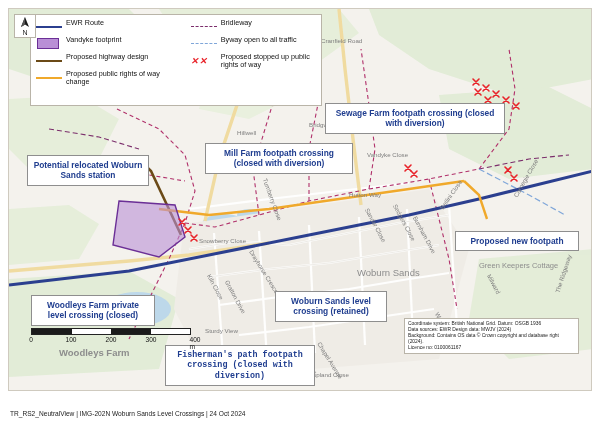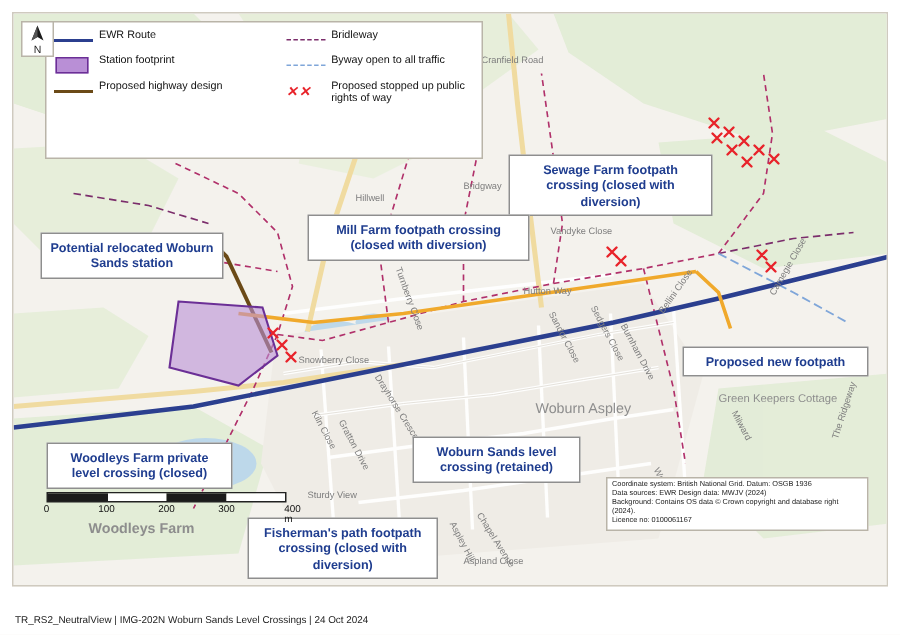--- a/index.html
+++ b/index.html
@@ -253,21 +253,21 @@
 
         <path d="M170,210 l6,6 M176,210 l-6,6"></path>
         <path d="M176,218 l6,6 M182,218 l-6,6"></path>
         <path d="M182,226 l6,6 M188,226 l-6,6"></path>
 
         <path d="M496,158 l6,6 M502,158 l-6,6"></path>
         <path d="M502,166 l6,6 M508,166 l-6,6"></path>
       </g>
     </svg>
 
-    <div class="mlabel big" style="left:348px; top:258px;">Woburn Aspley</div>
+    <div class="mlabel big" style="left:348px; top:258px;">Woburn Sands</div>
     <div class="mlabel big" style="left:50px; top:338px;font-weight:bold;">Woodleys Farm</div>
     <div class="mlabel big" style="left:470px; top:252px; font-size:7.5px;">Green Keepers Cottage</div>
     <div class="mlabel" style="left:312px; top:28px;">Cranfield Road</div>
     <div class="mlabel" style="left:228px; top:120px;">Hillwell</div>
     <div class="mlabel" style="left:300px; top:112px;">Bridgway</div>
     <div class="mlabel" style="left:358px; top:142px;">Vandyke Close</div>
     <div class="mlabel" style="left:340px; top:182px;">Hutton Way</div>
     <div class="mlabel rot" style="left:432px; top:196px; transform:rotate(-55deg);">Bellini Close</div>
     <div class="mlabel rot" style="left:358px; top:196px; transform:rotate(62deg);">Sandor Close</div>
     <div class="mlabel rot" style="left:386px; top:192px; transform:rotate(62deg);">Sedgers Close</div>
@@ -279,33 +279,33 @@
     <div class="mlabel rot" style="left:200px; top:262px; transform:rotate(62deg);">Kiln Close</div>
     <div class="mlabel" style="left:196px; top:318px;">Sturdy View</div>
     <div class="mlabel rot" style="left:310px; top:330px; transform:rotate(58deg);">Chapel Avenue</div>
     <div class="mlabel rot" style="left:292px; top:336px; transform:rotate(62deg);">Aspley Hill</div>
     <div class="mlabel" style="left:300px; top:362px;">Aspland Close</div>
     <div class="mlabel rot" style="left:428px; top:300px; transform:rotate(62deg);">Western Way</div>
     <div class="mlabel rot" style="left:480px; top:262px; transform:rotate(62deg);">Milward</div>
     <div class="mlabel rot" style="left:548px; top:280px; transform:rotate(-72deg);">The Ridgeway</div>
     <div class="mlabel rot" style="left:506px; top:184px; transform:rotate(-60deg);">Carnegie Close</div>
 
-    <div class="callout" style="left:330px; top:94px; width:136px;">Sewage Farm footpath crossing (closed with diversion)</div>
+    <div class="callout" style="left:316px; top:94px; width:180px;">Sewage Farm footpath crossing (closed with diversion)</div>
 
     <div class="callout" style="left:196px; top:134px; width:148px;">Mill Farm footpath crossing (closed with diversion)</div>
 
     <div class="callout" style="left:18px; top:146px; width:122px;">Potential relocated Woburn Sands station</div>
 
     <div class="callout" style="left:446px; top:222px; width:124px;">Proposed new footpath</div>
 
     <div class="callout" style="left:22px; top:286px; width:124px;">Woodleys Farm private level crossing (closed)</div>
 
     <div class="callout" style="left:266px; top:282px; width:112px;">Woburn Sands level crossing (retained)</div>
 
-    <div class="callout" style="left:156px; top:336px; width:127px;">Fisherman's path footpath crossing (closed with diversion)</div>
+    <div class="callout" style="left:156px; top:336px; width:150px;font-family:Liberation Mono, monospace;">Fisherman's path footpath crossing (closed with diversion)</div>
 
     <div id="scalebar">
       <div class="sb-bar">
         <div class="sb-seg sb-dark"></div>
         <div class="sb-seg sb-light"></div>
         <div class="sb-seg sb-dark"></div>
         <div class="sb-seg sb-light"></div>
       </div>
       <div class="sb-labels">
         <span style="left:0px;">0</span>
@@ -330,27 +330,33 @@
         <div class="lg-row">
           <span class="lg-sym">
               <i class="sym-line"></i>
             </span>
           <span class="lg-txt">EWR Route</span>
         </div>
         <div class="lg-row">
           <span class="lg-sym">
               <i class="sym-foot-box"></i>
             </span>
-          <span class="lg-txt">Station footprint</span>
+          <span class="lg-txt">Vandyke footprint</span>
         </div>
         <div class="lg-row">
           <span class="lg-sym">
               <i class="sym-hwy"></i>
             </span>
           <span class="lg-txt">Proposed highway design</span>
+        </div>
+        <div class="lg-row">
+          <span class="lg-sym">
+              <i class="sym-pro"></i>
+            </span>
+          <span class="lg-txt">Proposed public rights of way change</span>
         </div>
       </div>
       <div class="legend-col right">
         <div class="lg-row">
           <span class="lg-sym">
               <i class="sym-bridle"></i>
             </span>
           <span class="lg-txt">Bridleway</span>
         </div>
         <div class="lg-row">

